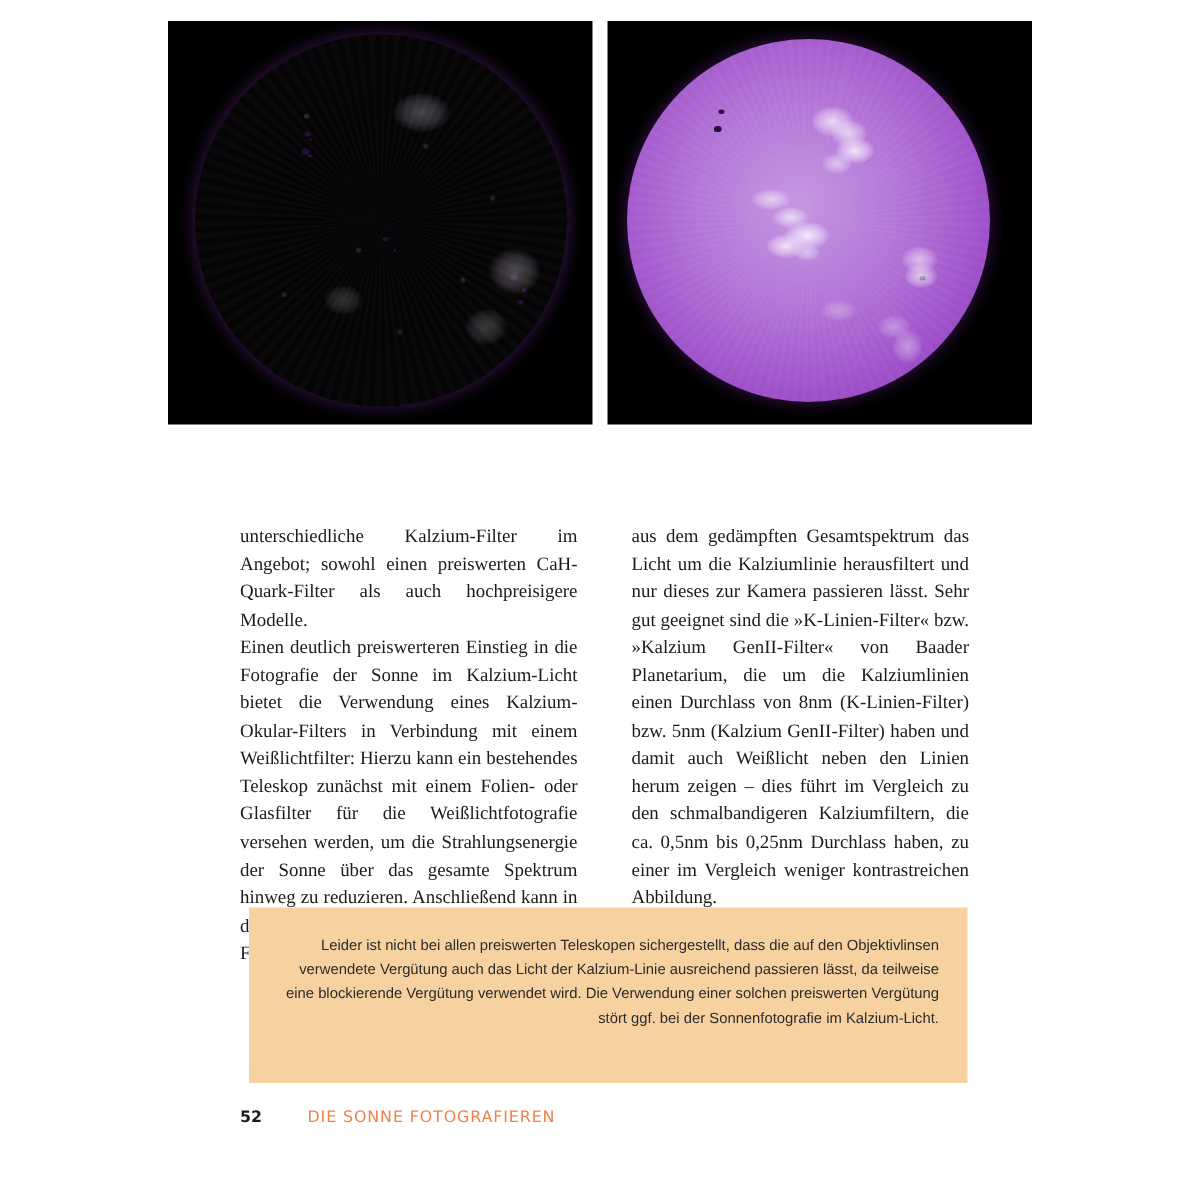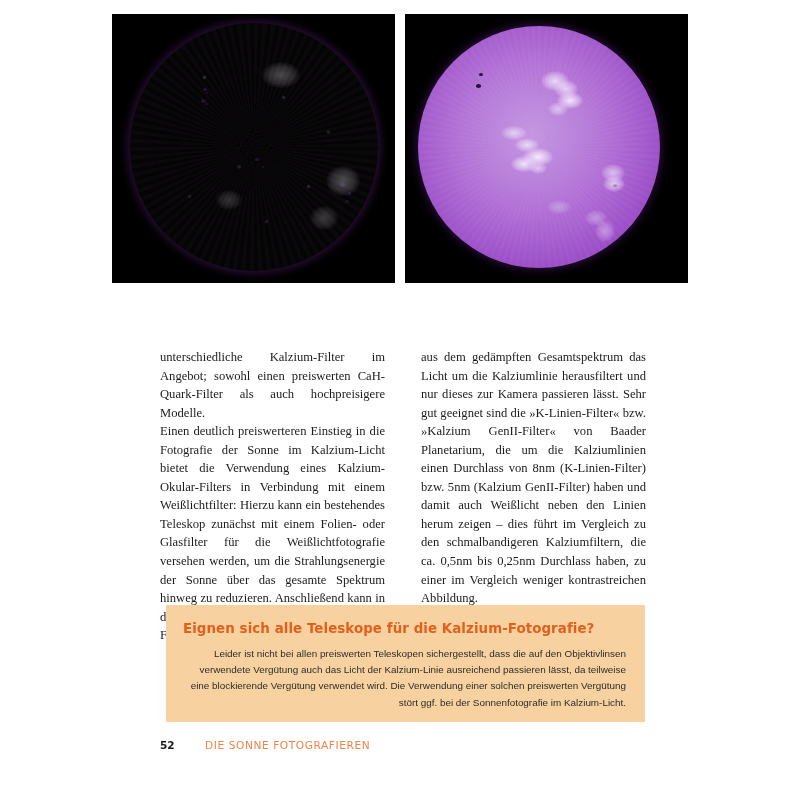--- a/index.html
+++ b/index.html
@@ -275,21 +275,20 @@
     <div class="col">
       <p>unterschiedliche Kalzium-Filter im Angebot; sowohl einen preiswerten CaH-Quark-Filter als auch hochpreisigere Modelle.</p>
       <p>Einen deutlich preiswerteren Einstieg in die Fotografie der Sonne im Kalzium-Licht bietet die Verwendung eines Kalzium-Okular-Fil­ters in Verbindung mit einem Weißlichtfilter: Hierzu kann ein bestehendes Teleskop zu­nächst mit einem Folien- oder Glasfilter für die Weißlichtfotografie versehen werden, um die Strahlungsenergie der Sonne über das gesam­te Spektrum hinweg zu reduzieren. Anschlie­ßend kann in das Gewinde der verwendeten Kamera ein Filter eingeschraubt werden, der</p>
     </div>
     <div class="col">
       <p>aus dem gedämpften Gesamtspektrum das Licht um die Kalziumlinie herausfiltert und nur dieses zur Kamera passieren lässt. Sehr gut geeignet sind die »K-Linien-Filter« bzw. »Kalzium GenII-Filter« von Baader Planeta­rium, die um die Kalziumlinien einen Durch­lass von 8nm (K-Linien-Filter) bzw. 5nm (Kalzium GenII-Filter) haben und damit auch Weißlicht neben den Linien herum zei­gen – dies führt im Vergleich zu den schmal­bandigeren Kalziumfiltern, die ca. 0,5nm bis 0,25nm Durchlass haben, zu einer im Ver­gleich weniger kontrastreichen Abbildung.</p>
     </div>
   </div>
 
   <aside class="infobox">
-    <h2>Eignen sich alle Teleskope für die Kalzium-Fotografie?</h2>
     <p>Leider ist nicht bei allen preiswerten Teleskopen sichergestellt, dass die auf den Objektivlin­sen verwendete Vergütung auch das Licht der Kalzium-Linie ausreichend passieren lässt, da teilweise eine blockierende Vergütung verwendet wird. Die Verwendung einer solchen preis­werten Vergütung stört ggf. bei der Sonnenfotografie im Kalzium-Licht.</p>
   </aside>
 
   <div class="footer">
     <span class="folio">52</span>
     <span class="running-head">DIE SONNE FOTOGRAFIEREN</span>
   </div>
 
 </div>
 

